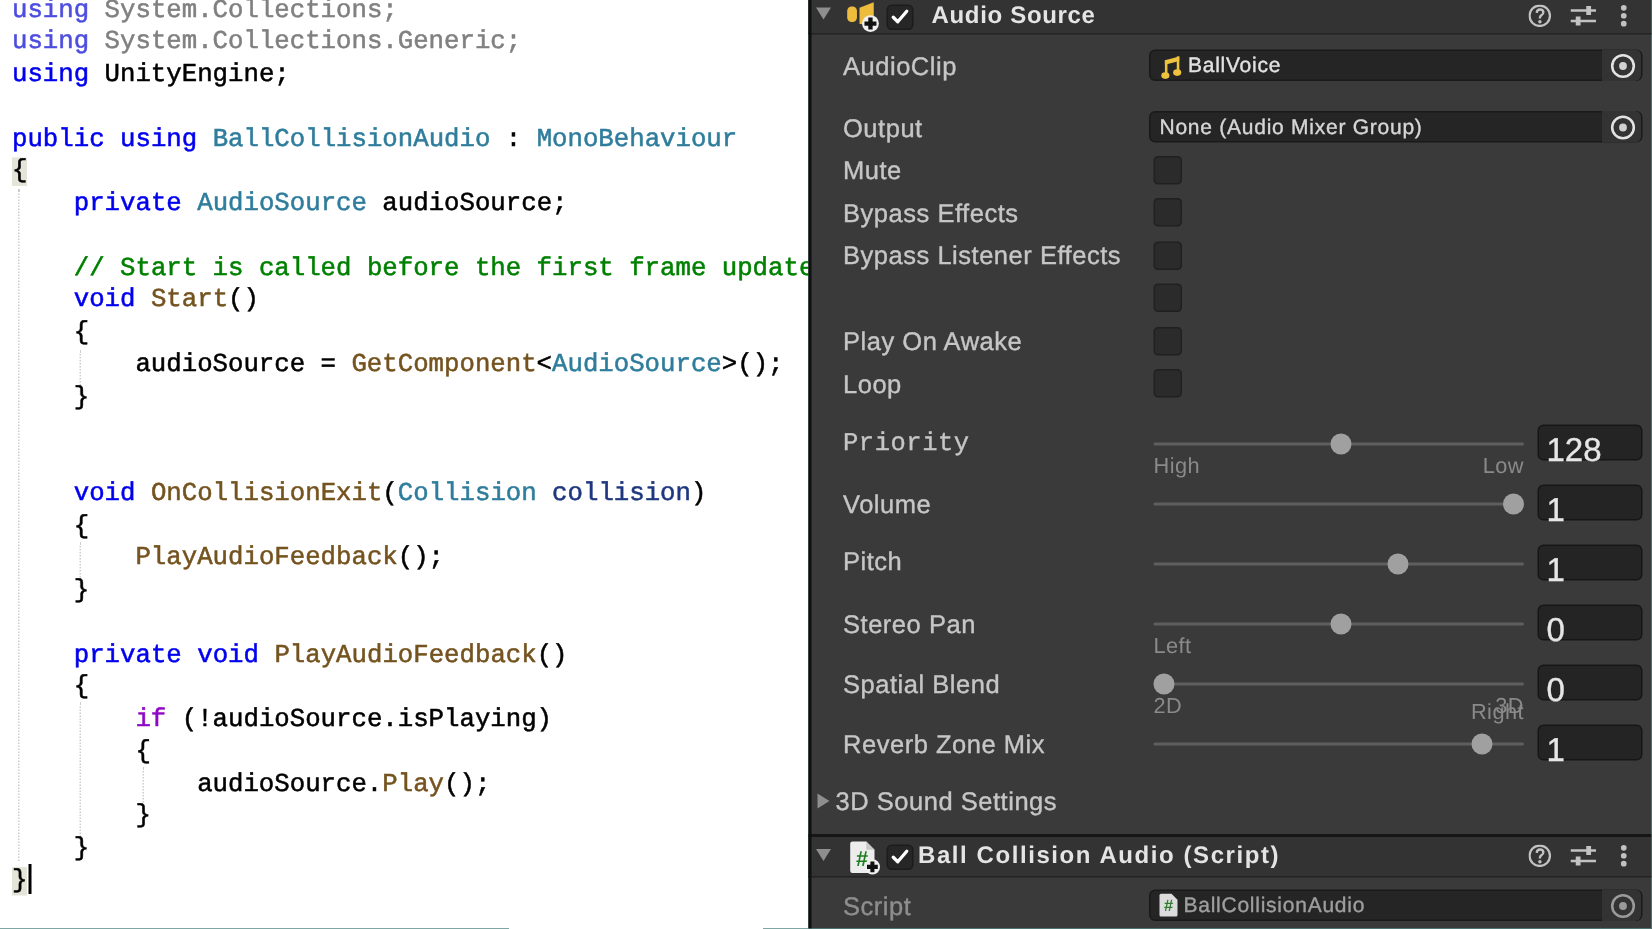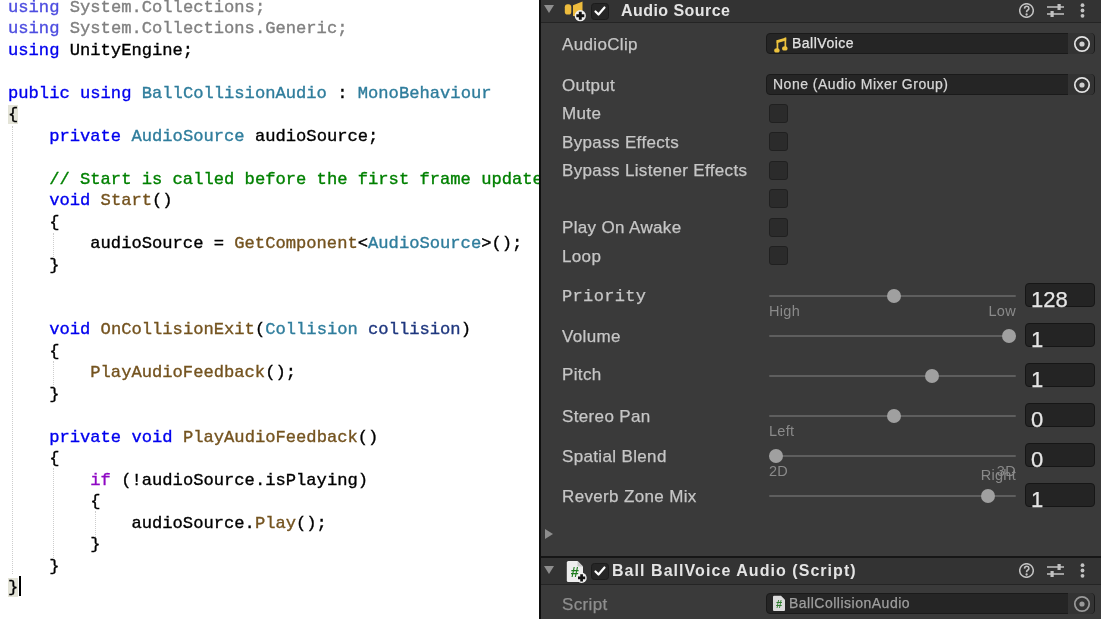--- a/index.html
+++ b/index.html
@@ -184,39 +184,40 @@
 
     <div class="lbl" style="top:486.5px;">Reverb Zone Mix</div>
     <div class="track" style="top:494.5px;"></div>
     <div class="handle" style="left:442px;top:488.5px;"></div>
     <div class="numfld" style="top:482.5px;"></div>
       <div class="numtxt" style="left:492px;top:486.5px;">1</div>
 
     <svg style="left:5px;top:528px;" width="10" height="12" viewBox="0 0 10 12">
         <path d="M1 1 L9 6 L1 11 Z" fill="#8e8e8e"></path>
       </svg>
+    <div class="lbl" style="left:18px;top:524.5px;">3D Sound Settings</div>
 
     <div style="position:absolute;left:0;top:556px;width:562px;height:2px;background:#161616;"></div>
     <div class="hdr" style="top:558px;height:26px;"></div>
     <svg style="left:4px;top:565px;" width="12" height="10" viewBox="0 0 12 10">
         <path d="M1 1 L11 1 L6 9 Z" fill="#8e8e8e"></path>
       </svg>
 
     <svg style="left:26px;top:560px;" width="23" height="24" viewBox="0 0 23 24">
       <path d="M1.8 2.5 Q1.8 1 3.3 1 L12.5 1 L18 6.5 L18 20.5 Q18 22 16.5 22 L3.3 22 Q1.8 22 1.8 20.5 Z" fill="#ededed"></path>
       <path d="M12.5 1 L18 6.5 L12.5 6.5 Z" fill="#c9c9c9"></path>
       <text x="9.7" y="17" font-size="14.5" font-weight="bold" fill="#1e7d1e" text-anchor="middle" font-family="Liberation Sans">#</text>
       <circle cx="16.6" cy="17.9" r="5.1" fill="#f0f0f0"></circle>
       <path d="M16.6 14.3 L16.6 21.5 M13 17.9 L20.2 17.9" stroke="#111" stroke-width="2.7"></path>
     </svg>
     <div style="position:absolute;left:52px;top:562.5px;width:18px;height:17px;background:#262626;border:1px solid #1c1c1c;border-radius:3.5px;box-sizing:border-box;"></div>
     <svg style="left:54px;top:564px;" width="14" height="14" viewBox="0 0 14 14">
         <path d="M2.5 7.5 L5.5 10.5 L11.5 3.5" stroke="#fff" stroke-width="2.2" fill="none" stroke-linecap="round" stroke-linejoin="round"></path>
       </svg>
-    <div class="hdrtitle" style="left:73px;top:562px;letter-spacing:1.05px;">Ball BallVoice Audio (Script)</div>
+    <div class="hdrtitle" style="left:73px;top:562px;letter-spacing:1.05px;">Ball Collision Audio (Script)</div>
     <svg style="left:480px;top:563px;" width="15" height="15" viewBox="0 0 15 15">
         <circle cx="7.5" cy="7.5" r="6.8" fill="none" stroke="#c2c2c2" stroke-width="1.5"></circle>
         <path d="M5.5 5.6 Q5.6 3.3 7.7 3.3 Q9.7 3.3 9.9 5 Q10.05 6.3 8.6 7.2 Q7.6 7.8 7.6 8.9 L7.6 9.3" fill="none" stroke="#c2c2c2" stroke-width="1.6"></path>
         <circle cx="7.6" cy="11.5" r="1.15" fill="#c2c2c2"></circle>
       </svg>
     <svg style="left:508px;top:563px;" width="17" height="15" viewBox="0 0 17 15">
         <path d="M0 4 H17 M0 11 H17" stroke="#c2c2c2" stroke-width="1.6"></path>
         <rect x="10.5" y="1" width="3.2" height="6" fill="#c2c2c2"></rect>
         <rect x="3.5" y="8" width="3.2" height="6" fill="#c2c2c2"></rect>
       </svg>

